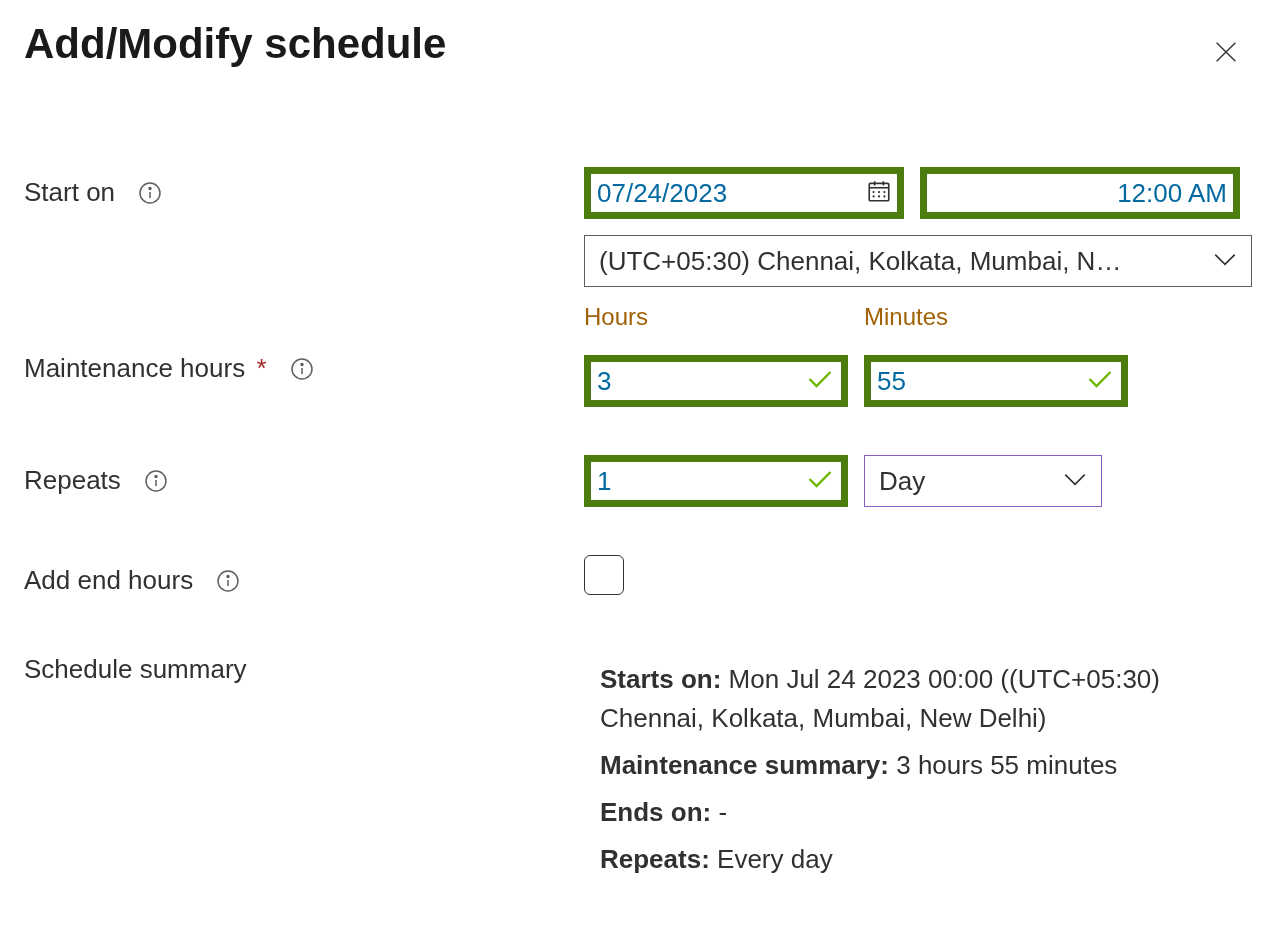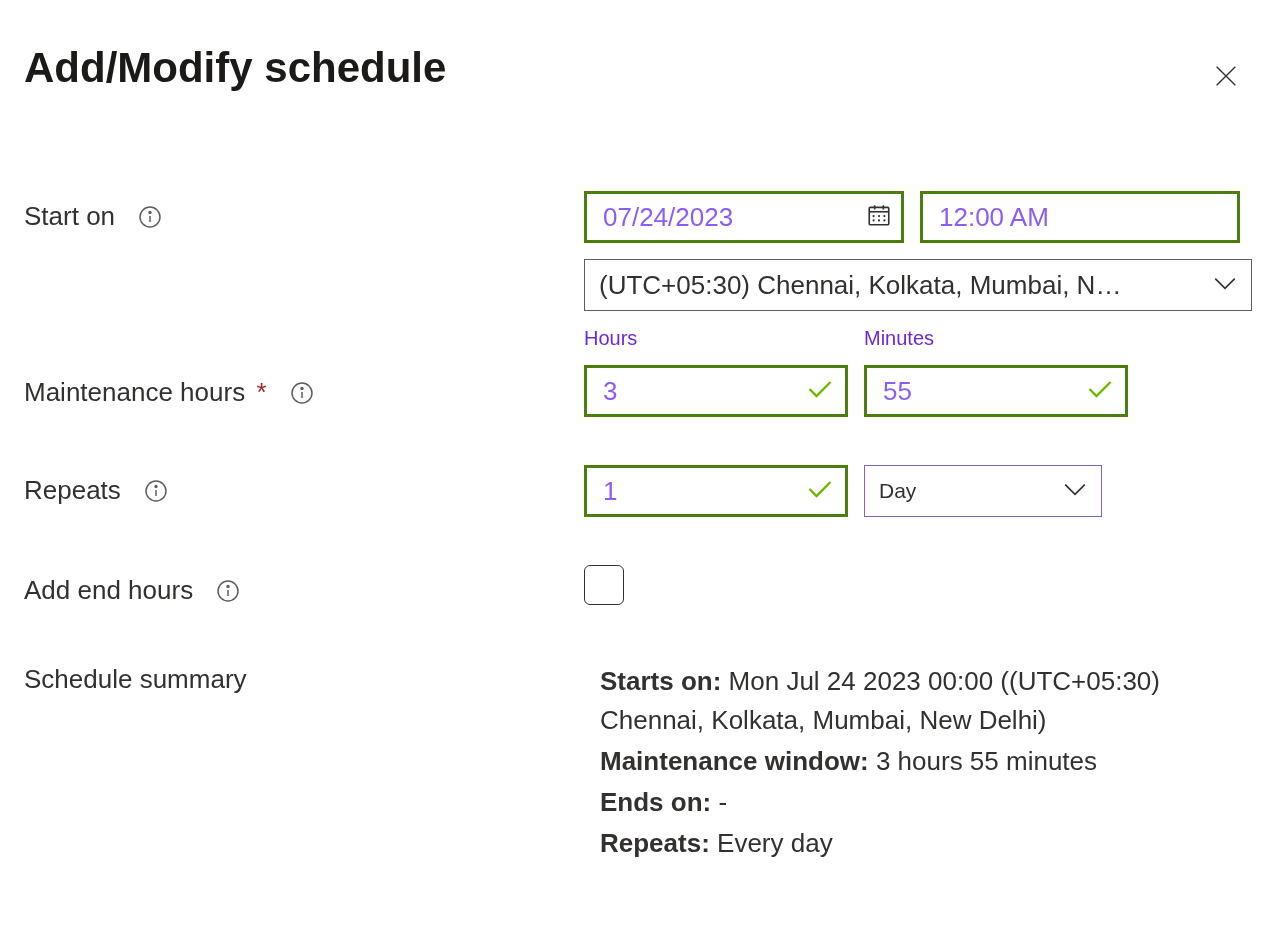--- a/index.html
+++ b/index.html
@@ -11,21 +11,20 @@
       font-family: 'Segoe UI', Tahoma, Geneva, Verdana, sans-serif;
       padding: 20px 24px;
       color: #323130;
       background: #fff;
     }
     .header {
       display: flex;
       justify-content: space-between;
       align-items: flex-start;
       margin-bottom: 90px;
-      margin-top: 24px;
     }
     .title {
       font-size: 42px;
       font-weight: 600;
       color: #1b1a19;
     }
     .close-btn {
       background: none;
       border: none;
       cursor: pointer;
@@ -75,30 +74,30 @@
       display: flex;
       gap: 16px;
       flex-wrap: wrap;
     }
     .input-stack {
       display: flex;
       flex-direction: column;
       gap: 8px;
     }
     .sub-label {
-      font-size: 20px;
-      color: #6d28d9;
-      margin-bottom: 7px;
+      font-size: 24px;
+      color: #a16207;
+      margin-bottom: 16px;
     }
     .text-input {
-      border: 3px solid #4d7c0f;
-      padding: 10px 16px;
+      border: 7px solid #4d7c0f;
+      padding: 10px 6px;
       font-size: 26px;
       font-family: inherit;
-      color: #8b5cf6;
+      color: #0369a1;
       background: #fff;
       height: 52px;
     }
     .date-wrapper {
       position: relative;
       width: 320px;
     }
     .date-input {
       width: 100%;
       padding-right: 44px;
@@ -109,20 +108,21 @@
       top: 50%;
       transform: translateY(-50%);
       pointer-events: none;
     }
     .calendar-icon svg {
       width: 26px;
       height: 26px;
     }
     .time-input {
       width: 320px;
+      text-align: right;
     }
     .tz-select {
       position: relative;
       width: 668px;
     }
     .tz-display {
       border: 1px solid #605e5c;
       padding: 10px 48px 10px 14px;
       font-size: 26px;
       color: #323130;
@@ -163,21 +163,21 @@
       width: 28px;
       height: 22px;
     }
     .unit-select {
       position: relative;
       width: 238px;
     }
     .unit-display {
       border: 1px solid #8661c5;
       padding: 10px 48px 10px 14px;
-      font-size: 21px;
+      font-size: 26px;
       color: #323130;
       height: 52px;
       cursor: pointer;
       display: flex;
       align-items: center;
     }
     .checkbox-wrap {
       display: flex;
       align-items: center;
     }
@@ -191,20 +191,21 @@
     }
     .summary {
       font-size: 26px;
       line-height: 1.5;
       padding-top: 8px;
       padding-left: 16px;
       max-width: 640px;
     }
     .summary-line {
       margin-bottom: 2px;
+      margin-top: 8px;
     }
   </style>
 </head>
 <body>
 
 <div class="header">
   <h1 class="title">Add/Modify schedule</h1>
   <button class="close-btn">
     <span>
       <svg viewBox="0 0 24 24" fill="none" stroke="#323130" stroke-width="1.2">
@@ -343,21 +344,21 @@
 <div class="form-row">
   <div class="label">
     <span>Schedule summary</span>
   </div>
   <div class="summary">
     <div class="summary-line">
       <strong>Starts on:</strong>
       <span>Mon Jul 24 2023 00:00 ((UTC+05:30) Chennai, Kolkata, Mumbai, New Delhi)</span>
     </div>
     <div class="summary-line">
-      <strong>Maintenance window:</strong>
+      <strong>Maintenance summary:</strong>
       <span>3 hours 55 minutes</span>
     </div>
     <div class="summary-line">
       <strong>Ends on:</strong>
       <span>-</span>
     </div>
     <div class="summary-line">
       <strong>Repeats:</strong>
       <span>Every day</span>
     </div>

